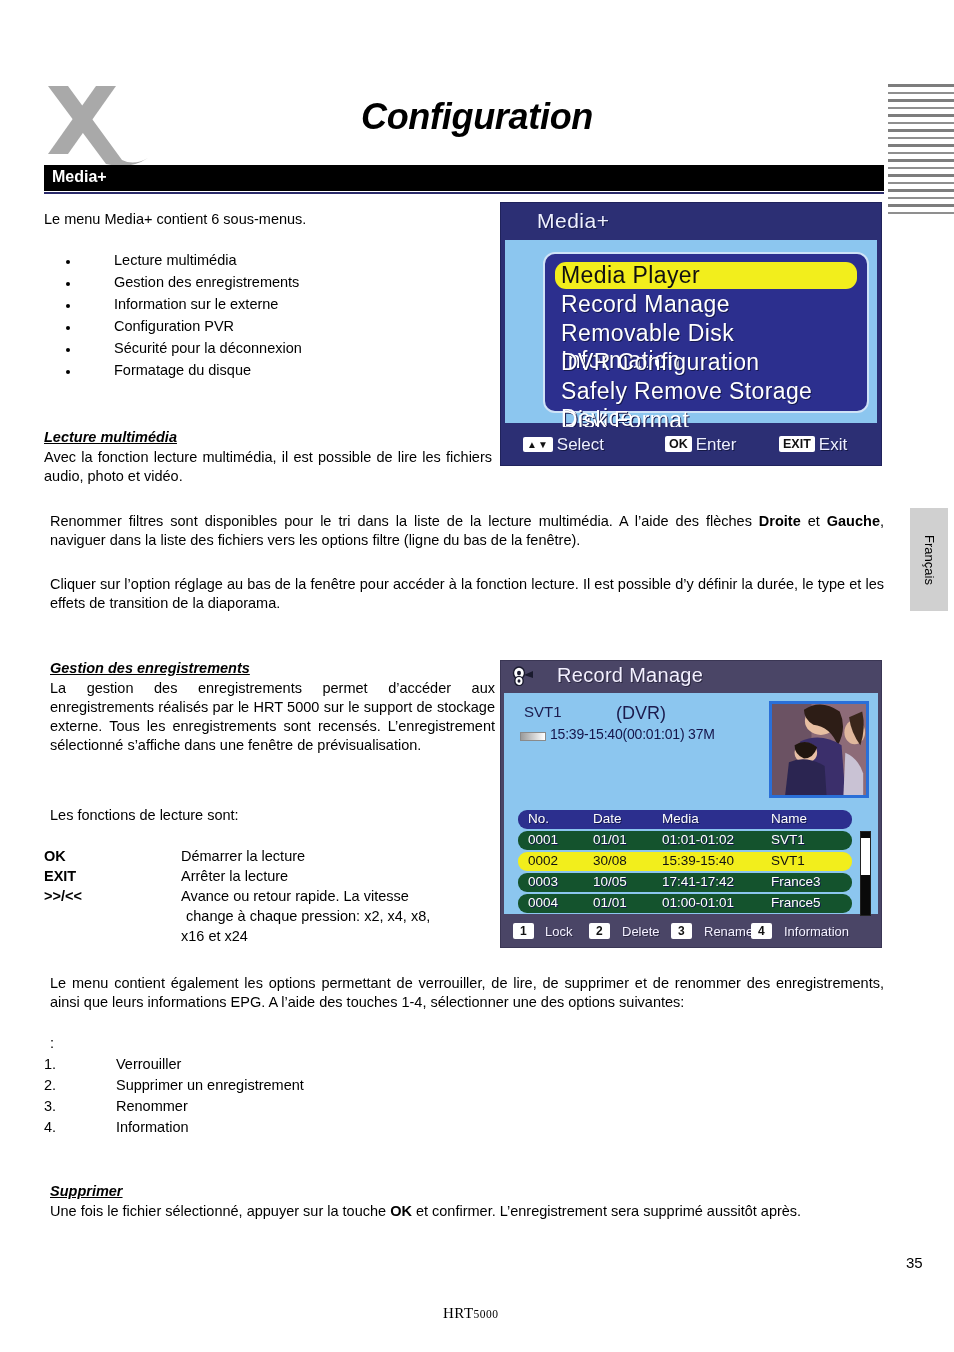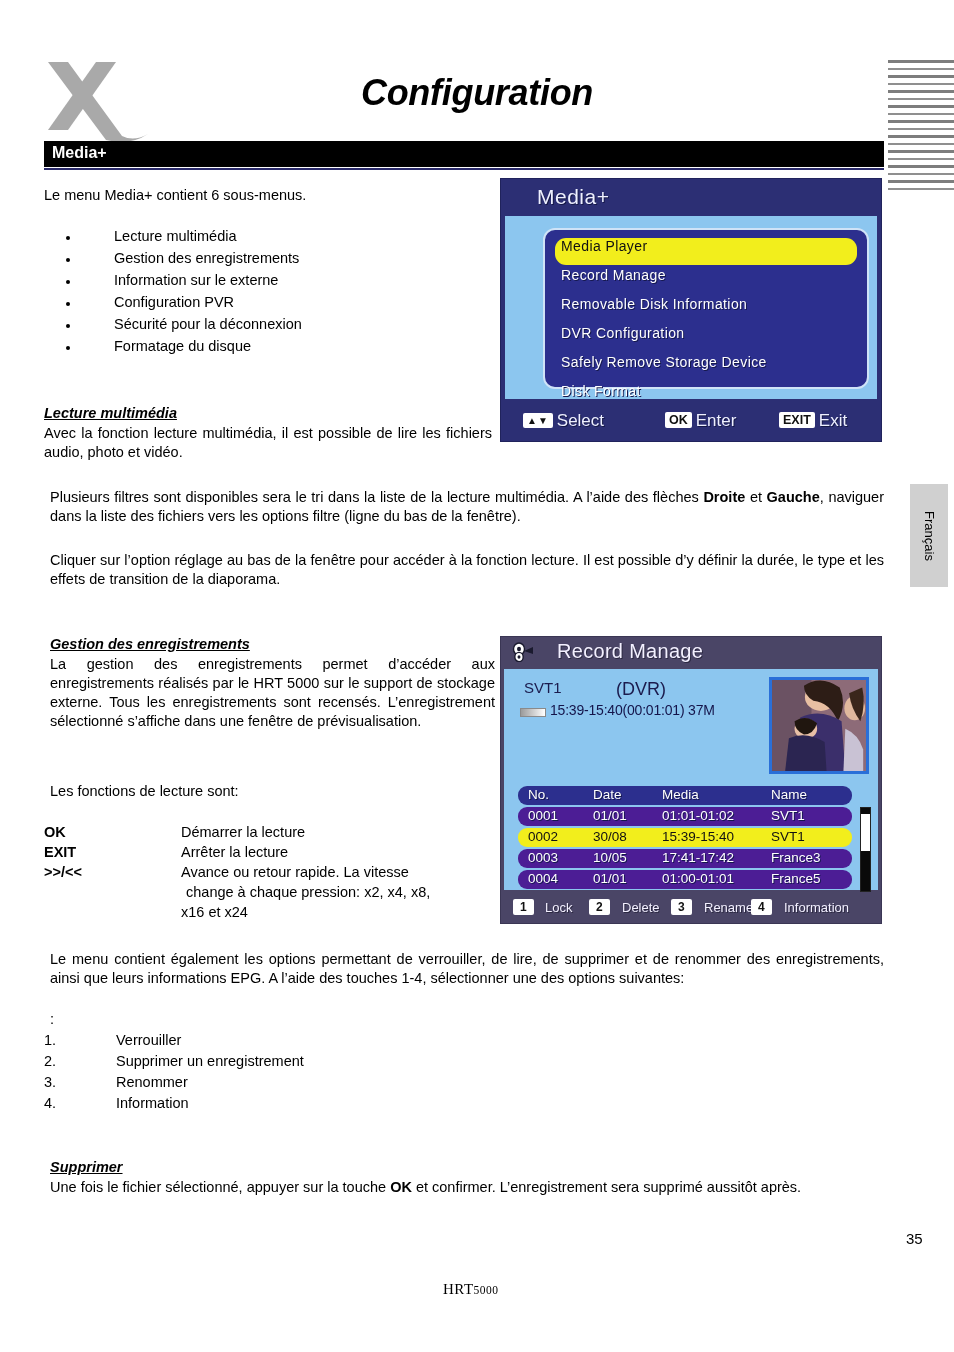--- a/index.html
+++ b/index.html
@@ -1,21 +1,21 @@
 <!DOCTYPE html>
 <html><head>
 <meta charset="utf-8">
 <style>
   html,body{margin:0;padding:0;background:#ffffff;}
   body{
     width:954px;height:1352px;position:relative;overflow:hidden;
     font-family:"Liberation Sans",sans-serif;
     color:#000;
   }
-  .page{position:absolute;inset:0;}
+  .page{position:absolute;inset:0;margin-top:24px;}
 
   
   .stripes{position:absolute;left:888px;top:60px;width:66px;height:142px;}
   .stripes .s{position:absolute;left:0;width:66px;background:#7d7d7d;}
 
   
   .logo{position:absolute;left:44px;top:58px;width:110px;height:85px;}
 
   
   .doc-title{
@@ -88,21 +88,21 @@
 
   
   .tv1{position:absolute;left:500px;top:178px;width:382px;height:264px;
        background:#2c2f74;border:1px solid #20235c;box-sizing:border-box;}
   .tv1 .hdr{position:absolute;left:0;top:0;width:100%;height:36px;background:#2c2f74;}
   .tv1 .hdr .ttl{position:absolute;left:36px;top:6px;color:#eef0ff;font-size:21px;
       letter-spacing:.5px;text-shadow:1px 1px 0 #151845;}
   .tv1 .body{position:absolute;left:4px;top:37px;right:4px;bottom:42px;background:#8cc6ef;}
   .tv1 .panel{position:absolute;left:38px;top:12px;right:8px;bottom:10px;
       background:#2c2f8e;border:2px solid #cfe3f7;border-radius:12px;}
-  .tv1 .mi{position:absolute;left:10px;right:10px;height:27px;color:#fff;font-size:14px;
+  .tv1 .mi{position:absolute;left:10px;right:10px;height:27px;color:#fff;font-size:23px;
       letter-spacing:.4px;text-shadow:1px 1px 0 #16194d;padding-left:6px;box-sizing:border-box;}
   .tv1 .mi.sel{background:#f2ee1c;color:#111;border-radius:11px;text-shadow:none;}
   .tv1 .footerbar{position:absolute;left:0;bottom:0;width:100%;height:38px;background:#2c2f74;}
   .tv1 .fi{position:absolute;top:8px;color:#eef0ff;font-size:17px;text-shadow:1px 1px 0 #151845;}
   .tv1 .keycap{display:inline-block;background:#fff;color:#111;border-radius:2px;
       font-size:12.5px;font-weight:bold;padding:1px 4px;text-shadow:none;
       vertical-align:2px;margin-right:4px;letter-spacing:0;}
   .tv1 .keycap.arrows{font-size:10px;letter-spacing:1px;padding:2px 4px;}
 
   
@@ -115,21 +115,21 @@
   .tv2 .body{position:absolute;left:3px;top:32px;right:3px;bottom:33px;background:#8cc6ef;}
   .tv2 .chan{position:absolute;left:20px;top:10px;color:#1b1b4d;font-size:15px;}
   .tv2 .dvr{position:absolute;left:112px;top:10px;color:#1b1b4d;font-size:18px;}
   .tv2 .bar{position:absolute;left:16px;top:39px;width:26px;height:9px;
       background:linear-gradient(to right,#9b9b9b,#ffffff);border:1px solid #8a8a8a;box-sizing:border-box;}
   .tv2 .range{position:absolute;left:46px;top:33px;color:#14144a;font-size:14px;letter-spacing:-.2px;}
   .tv2 .thumb{position:absolute;right:9px;top:8px;width:100px;height:97px;
       border:3px solid #2a6fd8;box-sizing:border-box;overflow:hidden;background:#6b4f62;}
 
   .tv2 .tbl{position:absolute;left:14px;right:26px;top:117px;text-decoration:underline;}
-  .tv2 .trow{position:relative;height:19px;margin-bottom:2px;background:#4c1d95;
+  .tv2 .trow{position:relative;height:19px;margin-bottom:2px;background:#14532d;
       border-radius:9px;color:#fff;font-size:13.5px;text-shadow:1px 1px 0 #16194d;}
   .tv2 .trow.head{background:#2c2f8e;}
   .tv2 .trow.sel{background:#f2ee1c;color:#111;text-shadow:none;}
   .tv2 .c0{position:absolute;left:10px;top:1px;}
   .tv2 .c1{position:absolute;left:75px;top:1px;}
   .tv2 .c2{position:absolute;left:144px;top:1px;}
   .tv2 .c3{position:absolute;left:253px;top:1px;}
   .tv2 .scroll{position:absolute;right:7px;top:138px;width:11px;height:85px;
       background:#fff;border:1px solid #222;box-sizing:border-box;}
   .tv2 .scroll .thumbbar{position:absolute;left:0;bottom:0;width:100%;height:48%;background:#0a0a0a;}
@@ -203,21 +203,21 @@
       </div>
       <div class="row">
         <span class="dot"></span>
         <span class="txt">Formatage du disque</span>
       </div>
     </div>
 
   <div class="t hd" style="left:44px;top:404px;width:440px;">Lecture multimédia</div>
   <div class="t just" style="left:44px;top:424px;width:448px;">Avec la fonction lecture multimédia, il est possible de lire les fichiers audio, photo et vidéo.</div>
 
-  <div class="t just" style="left:50px;top:488px;width:834px;"><span>Plusieurs filtres sont disponibles sera le tri dans la liste de la lecture multimédia. A l’aide des flèches </span><span class="b">Droite</span><span> et </span><span class="b">Gauche</span><span>, naviguer dans la liste des fichiers vers les options filtre (ligne du bas de la fenêtre).</span></div>
+  <div class="t just" style="left:50px;top:488px;width:834px;"><span>Renommer filtres sont disponibles pour le tri dans la liste de la lecture multimédia. A l’aide des flèches </span><span class="b">Droite</span><span> et </span><span class="b">Gauche</span><span>, naviguer dans la liste des fichiers vers les options filtre (ligne du bas de la fenêtre).</span></div>
 
   <div class="t just" style="left:50px;top:551px;width:834px;">Cliquer sur l’option réglage au bas de la fenêtre pour accéder à la fonction lecture. Il est possible d’y définir la durée, le type et les effets de transition de la diaporama.</div>
 
   <div class="t hd" style="left:50px;top:635px;width:445px;">Gestion des enregistrements</div>
   <div class="t just" style="left:50px;top:655px;width:445px;">La gestion des enregistrements permet d’accéder aux enregistrements réalisés par le HRT 5000 sur le support de stockage externe. Tous les enregistrements sont recensés. L’enregistrement sélectionné s’affiche dans une fenêtre de prévisualisation.</div>
   <div class="t" style="left:50px;top:782px;width:445px;">Les fonctions de lecture sont:</div>
 
   <div class="keytable" id="keytable">
       <div class="row">
         <span class="k">OK</span>

